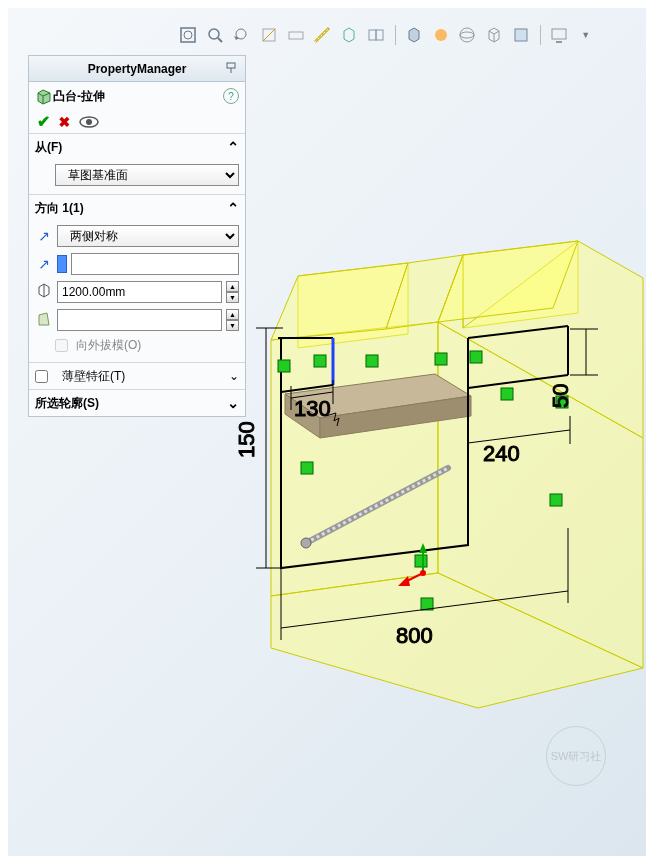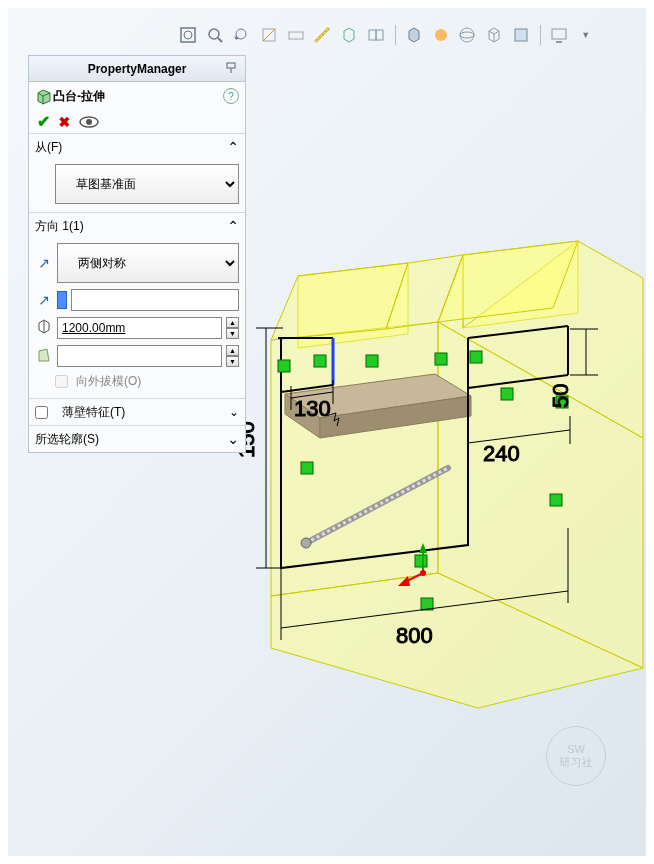--- a/index.html
+++ b/index.html
@@ -21,49 +21,49 @@
 .feature-icon { width: 18px; height: 18px; }
 .feature-title { font-weight: bold; flex: 1; }
 .help-icon { width: 16px; height: 16px; border: 1px solid #7a9; border-radius: 50%; color: #3a7; font-size: 10px; display: flex; align-items: center; justify-content: center; }
 
 .confirm-row { height: 24px; display: flex; align-items: center; gap: 8px; padding-left: 8px; border-bottom: 1px solid #d0d8e0; }
 .ok-icon { color: #090; font-size: 16px; font-weight: bold; }
 .cancel-icon { color: #c00; font-size: 14px; font-weight: bold; }
 .eye-icon { width: 20px; height: 14px; }
 
 .pm-section { border-bottom: 1px solid #d0d8e0; }
-.sec-head { height: 26px; display: flex; align-items: center; padding: 0 6px; font-weight: normal; cursor: pointer; }
+.sec-head { height: 26px; display: flex; align-items: center; padding: 0 6px; font-weight: bold; cursor: pointer; }
 .sec-head .chev { margin-left: auto; font-size: 14px; }
 .sec-body { padding: 4px 6px 8px 6px; display: flex; flex-direction: column; gap: 6px; }
 
 .combo { display: flex; }
-.combo select { flex: 1; height: 40px; font-size: 12px; border: 1px solid #888; background: linear-gradient(#fff,#eee); padding-left: 16px; }
+.combo select { flex: 1; height: 22px; font-size: 12px; border: 1px solid #888; background: linear-gradient(#fff,#eee); padding-left: 8px; }
 .combo.indent { margin-left: 20px; }
 
 .row { display: flex; align-items: center; gap: 4px; }
 .row .lead-icon { width: 18px; height: 18px; display:flex; align-items:center; justify-content:center; font-size:14px; }
-.row input[type="text"] { flex: 1; height: 22px; border: 1px solid #888; padding: 0 4px; font-size: 12px; text-decoration: underline; }
+.row input[type="text"] { flex: 1; height: 22px; border: 1px solid #888; padding: 0 4px; font-size: 12px; }
 .spinner { width: 16px; display: flex; flex-direction: column; }
 .spinner button { height: 11px; font-size: 7px; line-height: 7px; border: 1px solid #888; background: linear-gradient(#fff,#ddd); padding: 0; }
 .selected-bar { display:inline-block; width:10px; height:18px; background:#4a90ff; border:1px solid #2a60cc; }
 
 .chk-row { display: flex; align-items: center; gap: 8px; padding-left: 20px; color: #888; }
 .chk-row input { margin: 0; }
 
 .thin-row { height: 26px; display: flex; align-items: center; padding: 0 6px; gap: 14px; }
 
 
 .viewport { position: absolute; inset: 0; }
 
 
 .watermark { position: absolute; right: 28px; bottom: 28px; text-align: right; }
 .watermark .cn { font-size: 20px; font-weight: bold; color: #fff; text-shadow: 0 0 3px #000, 0 0 3px #000; }
 .watermark .cn .chk { color: #e20; }
 .watermark .url { font-size: 12px; font-style: italic; color: #fff; text-shadow: 0 0 2px #000; }
-.sw-circle { position:absolute; right:40px; bottom:70px; width:60px; height:60px; border:1px solid rgba(150,150,150,.3); border-radius:50%; display:flex; flex-direction:column; align-items:center; justify-content:center; color:rgba(120,120,120,.3); font-size:11px; }
+.sw-circle { position:absolute; right:40px; bottom:70px; width:60px; height:60px; border:1px solid rgba(150,150,150,.3); border-radius:50%; display:flex; flex-direction:row; align-items:center; justify-content:center; color:rgba(120,120,120,.3); font-size:11px; }
 
 
 .scallops { position:absolute; inset:0; pointer-events:none; }
 </style>
 </head>
 <body>
 
 <svg class="scallops" width="654" height="864">
   <defs>
     <pattern id="scH" width="16" height="10" patternUnits="userSpaceOnUse">

